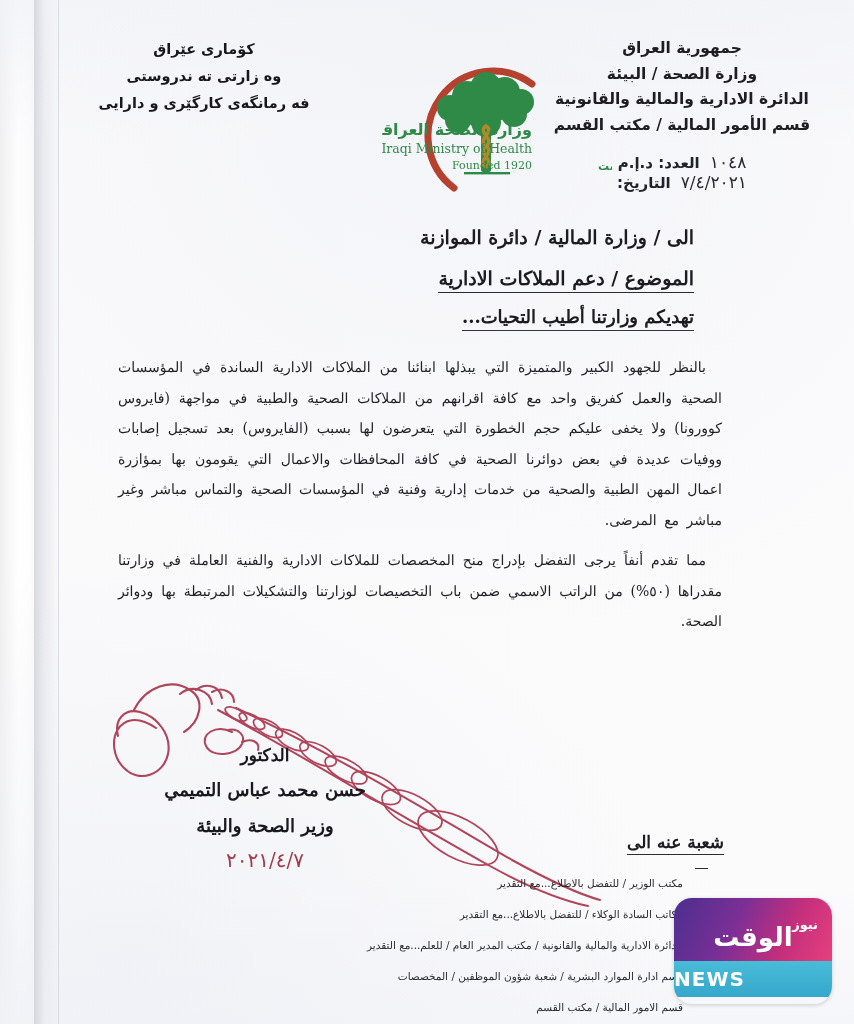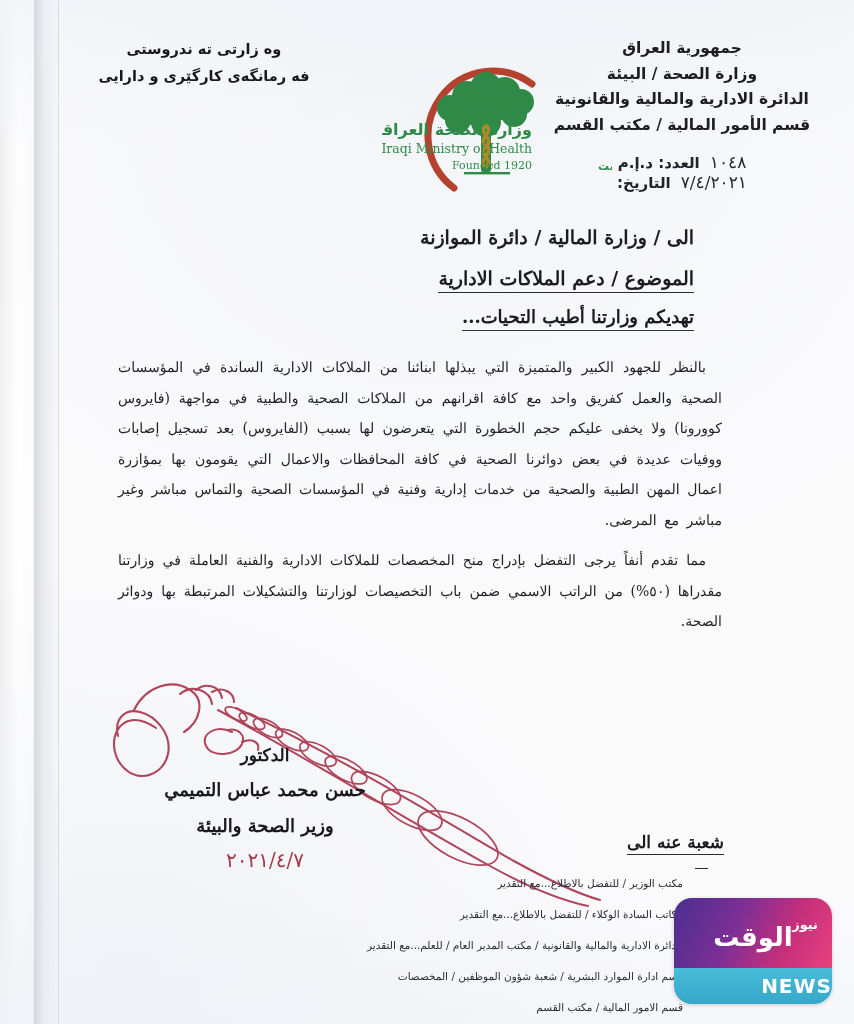--- a/index.html
+++ b/index.html
@@ -148,23 +148,23 @@
   }
   .wm-ar{
     color:#ffffff;font-weight:700;direction:rtl;
     font-size:26px;letter-spacing:-1px;line-height:1;
     position:relative;top:4px;
   }
   .wm-sub{
     position:absolute;top:19px;right:14px;color:#ffffff;font-size:13px;font-weight:700;direction:rtl;text-align:right;
   }
   .wm-bottom{
-    position:absolute;left:0;bottom:0;width:100%;height:34%;
+    position:absolute;left:0;bottom:7px;width:100%;height:34%;
     background:linear-gradient(180deg,#49bcd8 0%,#35a8cc 100%);
-    display:flex;align-items:center;justify-content:flex-start;
+    display:flex;align-items:center;justify-content:flex-end;
   }
   .wm-news{color:#ffffff;font-weight:700;font-size:20px;letter-spacing:1px;}
 </style>
 </head>
 <body>
 
 <div class="page">
   <div class="paper-tint"></div>
   <div class="edge-shadow"></div>
   <div class="edge-line"></div>
@@ -183,20 +183,21 @@
         <span class="hand">١٠٤٨</span>
         <span>العدد: د.إ.م</span>
       </div>
       <div class="row">
         <span class="hand">٧/٤/٢٠٢١</span>
         <span>التاريخ:</span>
       </div>
     </div>
 
     <div class="hdr-ku">
+      <div>كۆماری عێراق</div>
       <div>وه زارتی ته ندروستی</div>
       <div>فه رمانگه‌ی كارگێری و دارایی</div>
     </div>
 
     <div class="logo">
       <svg width="230" height="170" viewBox="0 0 230 170" xmlns="http://www.w3.org/2000/svg" aria-hidden="true">
 
         <path d="M72,152 A62,62 0 1 1 150,48" fill="none" stroke="#b5422f" stroke-width="7" stroke-linecap="round"></path>
 
         <g fill="#2f8a48">

